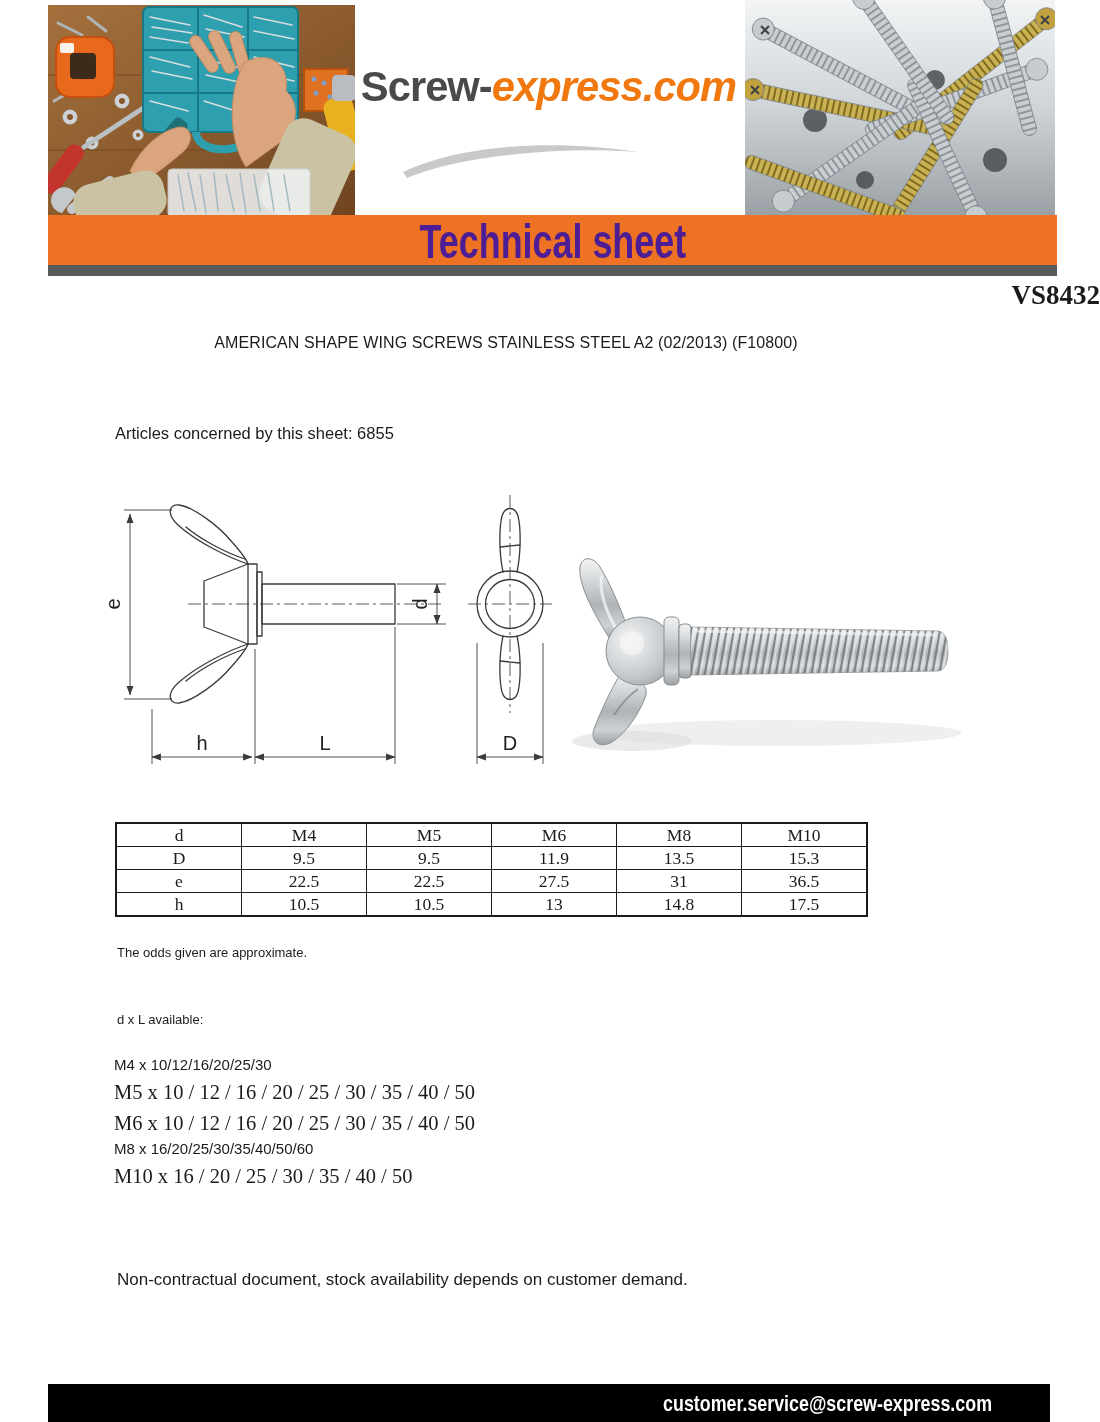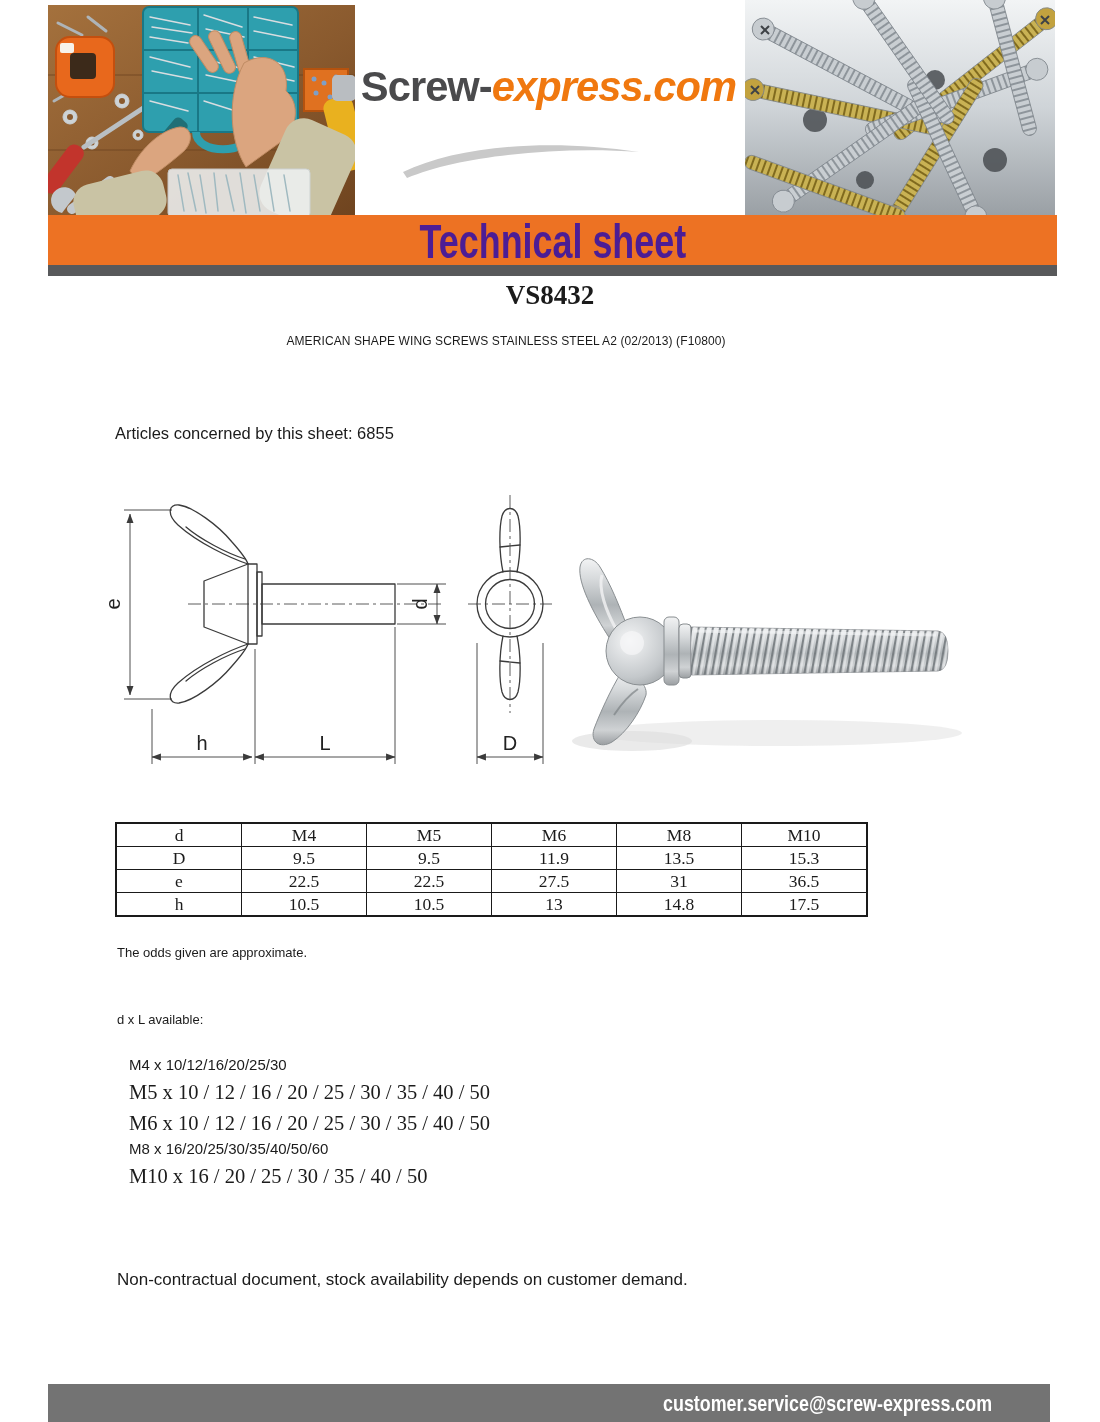--- a/index.html
+++ b/index.html
@@ -12,40 +12,40 @@
   .logoBox{position:absolute;left:355px;top:62px;width:390px;height:130px;text-align:left}
   .logoText{display:inline-block;font-size:43px;font-weight:700;letter-spacing:-1px;transform:scaleX(.97);white-space:nowrap}
   .logoText .p1{color:#4a4a4c}
   .logoText .p2{color:#f0780f;font-style:italic}
   .swoosh{position:absolute;left:42px;top:76px;width:250px;height:42px}
 
   .banner{position:absolute;left:48px;top:215px;width:1009px;height:50px;background:#ED7223;color:#4c1d95;text-align:center;line-height:52px}
   .banner .t{display:inline-block;font-size:46px;font-weight:800;transform:scale(.78,1.06);transform-origin:center;letter-spacing:0}
   .divider{position:absolute;left:48px;top:265px;width:1009px;height:11px;background:#58595B}
 
-  .code{position:absolute;left:0;top:280px;width:1100px;text-align:center;
+  .code{position:absolute;left:0;top:280px;width:1100px;text-align:right;
         font-family:"Liberation Serif",serif;font-size:27px;font-weight:700}
-  .subtitle{position:absolute;left:0;top:334px;width:1012px;text-align:center;font-size:12px;font-weight:500;letter-spacing:.1px}
+  .subtitle{position:absolute;left:0;top:334px;width:1012px;text-align:center;font-size:16px;font-weight:500;letter-spacing:.1px}
   .articles{position:absolute;left:115px;top:424px;font-size:16.5px}
 
   .drawing{position:absolute;left:100px;top:487px}
   .prodphoto{position:absolute;left:562px;top:545px}
 
   .dims{position:absolute;left:115px;top:822px;border-collapse:collapse;border:2px solid #1a1a1a;
         font-family:"Liberation Serif",serif;font-size:17.5px}
   .dims td{border:1px solid #1a1a1a;width:124px;height:22px;text-align:center;padding:0}
 
   .odds{position:absolute;left:117px;top:945px;font-size:13px}
   .dxl{position:absolute;left:117px;top:1012px;font-size:13px;}
-  .sizes{position:absolute;left:129px;top:1056px}
+  .sizes{position:absolute;left:114px;top:1056px}
   .sz-sans{font-size:15px;margin:0 0 7px 0;font-family:"Liberation Sans",sans-serif}
   .sz-serif{font-size:20.5px;margin:8px 0 5px 0;font-family:"Liberation Serif",serif}
   .disclaimer{position:absolute;left:117px;top:1270px;font-size:17px}
 
-  .footer{position:absolute;left:48px;top:1384px;width:1002px;height:38px;background:#737373;color:#fff;
+  .footer{position:absolute;left:48px;top:1384px;width:1002px;height:38px;background:#000000;color:#fff;
           text-align:right;line-height:39px;padding-right:58px;box-sizing:border-box}
   .footer .t{display:inline-block;font-size:21px;font-weight:800;transform:scale(.85,1.05);transform-origin:right center}
 
   
   .ln{stroke:#3b3b3b;stroke-width:1.3;fill:none;stroke-linejoin:round;stroke-linecap:round}
   .dim{stroke:#3b3b3b;stroke-width:.9;fill:none}
   .cl{stroke:#4a4a4a;stroke-width:.9;stroke-dasharray:13 4 3 4;fill:none}
   .dlab{font-family:"Liberation Sans",sans-serif;font-size:20px;fill:#222}
 </style>
 </head>

